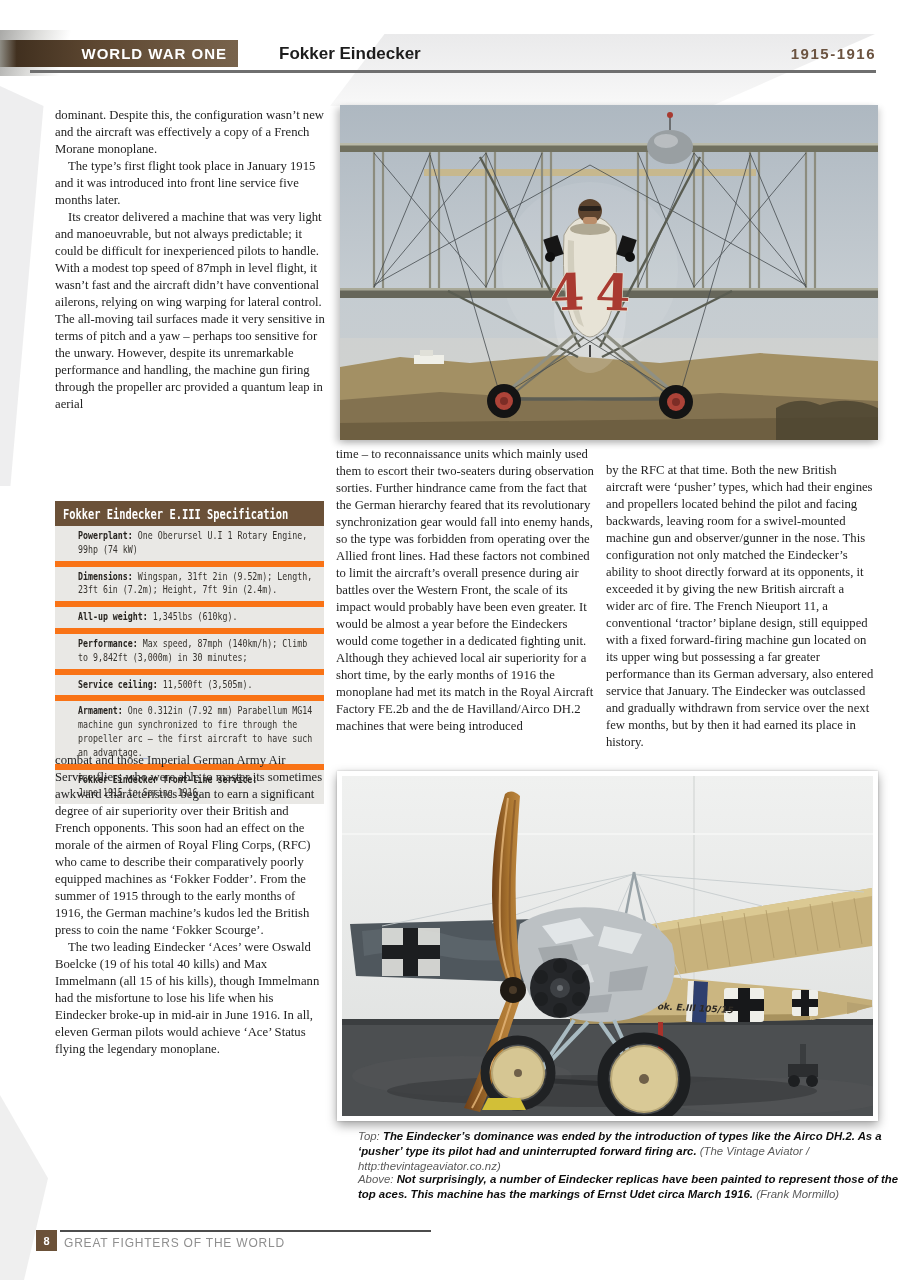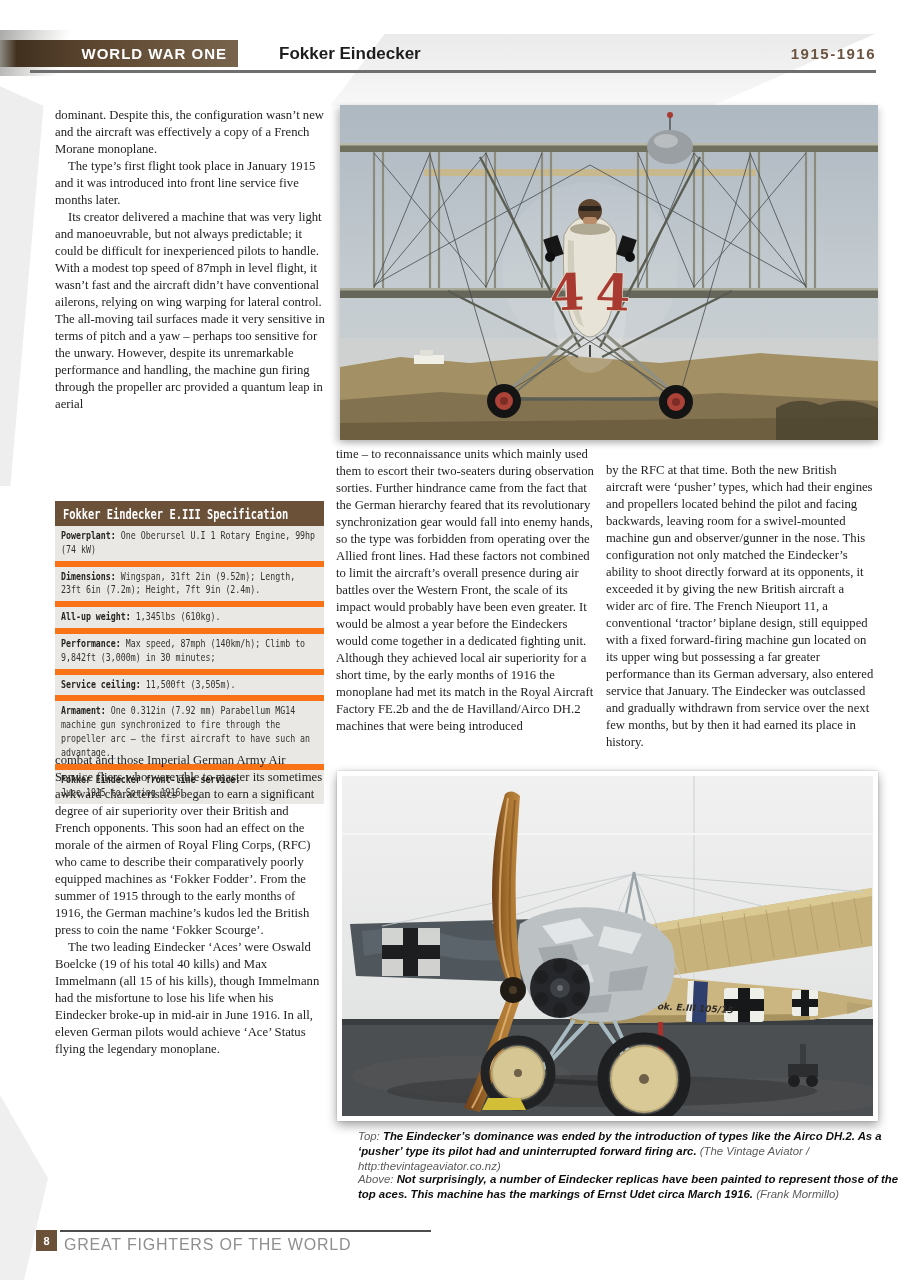--- a/index.html
+++ b/index.html
@@ -37,21 +37,21 @@
   #col1a { left:55px; top:107px;  width:270px; height:352px; }
   #col1b { left:55px; top:752px;  width:270px; height:462px; }
   #col2  { left:336px; top:446px; width:264px; height:326px; }
   #col3  { left:606px; top:462px; width:270px; height:326px; }
 
   
   #specbox { position:absolute; z-index:2; left:55px; top:460px; width:269px; }
   .spec-h { background:#6b5138; color:#fff; padding:5px 8px 4px 8px;margin-top:41px; }
   .spec-h .sht { display:block; width:130%; transform:scaleX(0.77); transform-origin:0 0;
                  font-family:"DejaVu Sans Mono",monospace; font-weight:bold; font-size:13.5px; white-space:nowrap; }
-  .spec-row { background:#e9e8e5; padding:3px 6px 4px 6px; }
+  .spec-row { background:#e9e8e5; padding:3px 6px 4px 23px; }
   .spec-row + .spec-row { border-top:6px solid #f97316; }
   .srt { width:128%; transform:scaleX(0.781); transform-origin:0 0;
          font-family:"DejaVu Sans Mono",monospace; font-size:10.6px; line-height:13.8px; color:#35322d; }
   .srt b { color:#26231f; }
   .srt .blk { display:block; }
   .ulink { color:#4a6bc4; }
 
   
   #photo-top { position:absolute; z-index:2; left:340px; top:105px; width:538px; height:335px;
                box-shadow:-4px 3px 7px rgba(0,0,0,.2), 3px 3px 6px rgba(0,0,0,.12); }
@@ -67,21 +67,21 @@
   .cap .credit { color:#5a5a5a; }
   #cap1 { top:1129px; }
   #cap2 { top:1172px; }
 
   
   .ftr-num { position:absolute; z-index:2; left:36px; top:1230px; width:21px; height:21px; background:#6b5138;
              color:#fff; font-family:"Liberation Sans",sans-serif; font-weight:bold; font-size:11px;
              display:flex; align-items:center; justify-content:center; }
   .ftr-line { position:absolute; z-index:2; left:60px; top:1230px; width:371px; height:2px; background:#4c4c4c; }
   .ftr-title { position:absolute; z-index:2; left:64px; top:1236px; font-family:"Liberation Sans",sans-serif;
-               font-size:16px; letter-spacing:.8px; color:#8f8f8f; }
+               font-size:12px; letter-spacing:.8px; color:#8f8f8f; }
 </style>
 </head>
 <body>
 
 <div class="page">
 
   <div class="sw" id="sw-corner"></div>
   <div class="sw" id="sw-head"></div>
   <div class="sw" id="sw-left"></div>
   <div class="sw" id="sw-botleft"></div>

